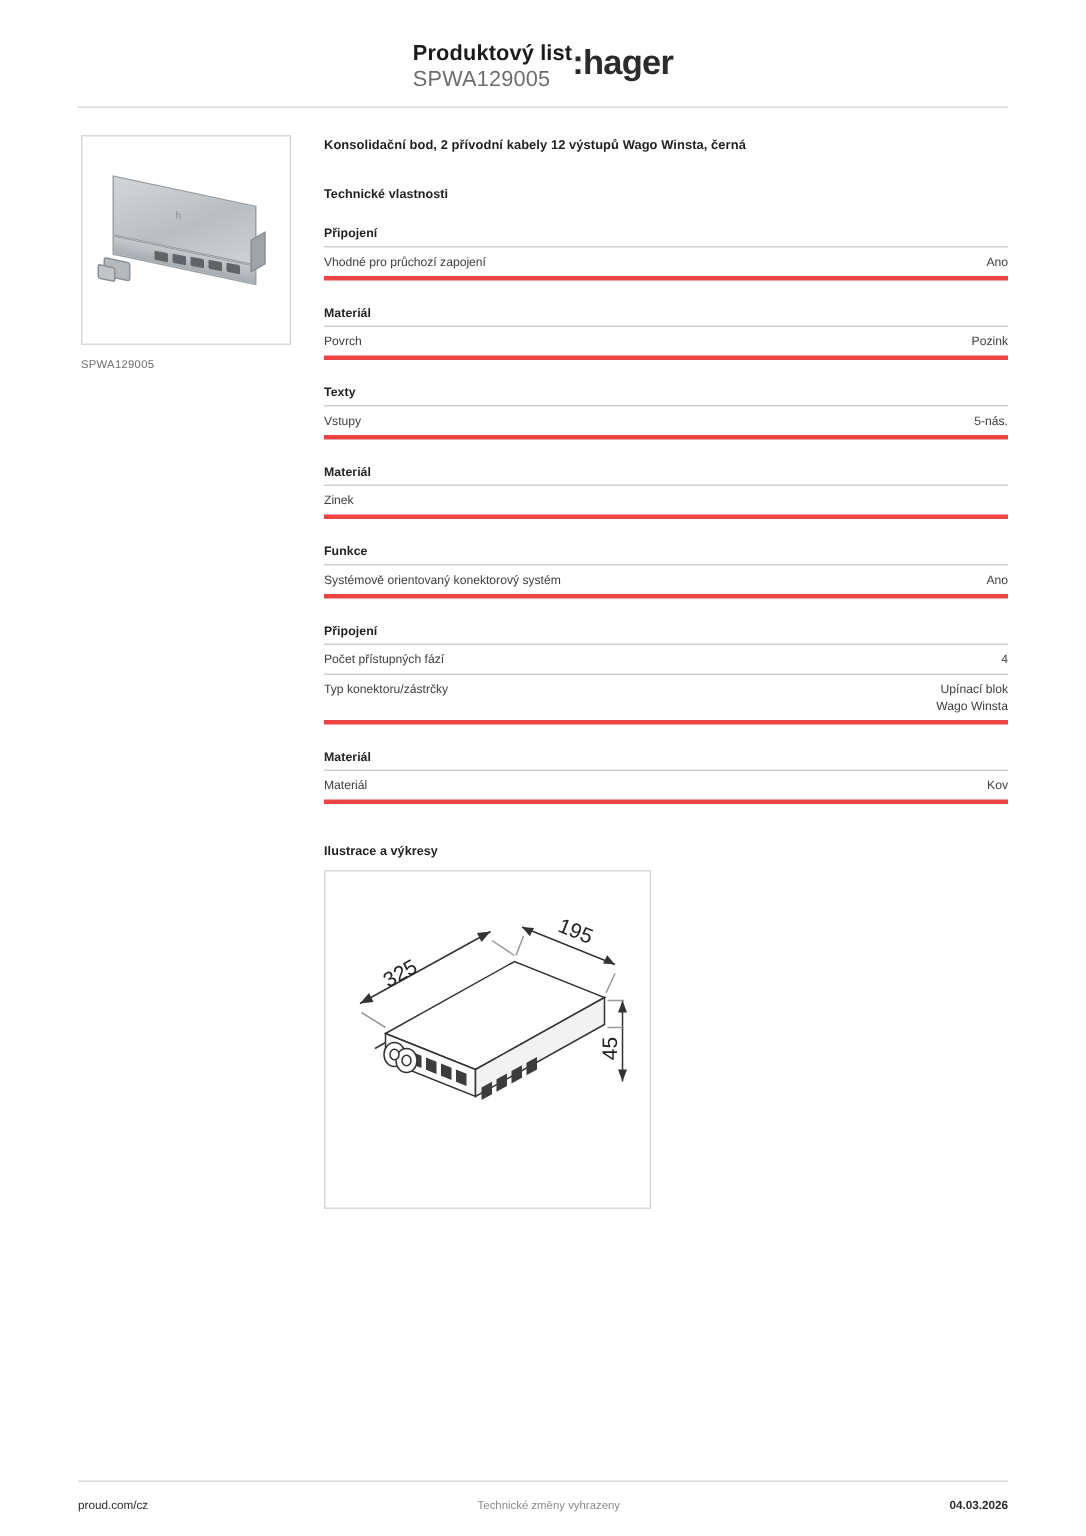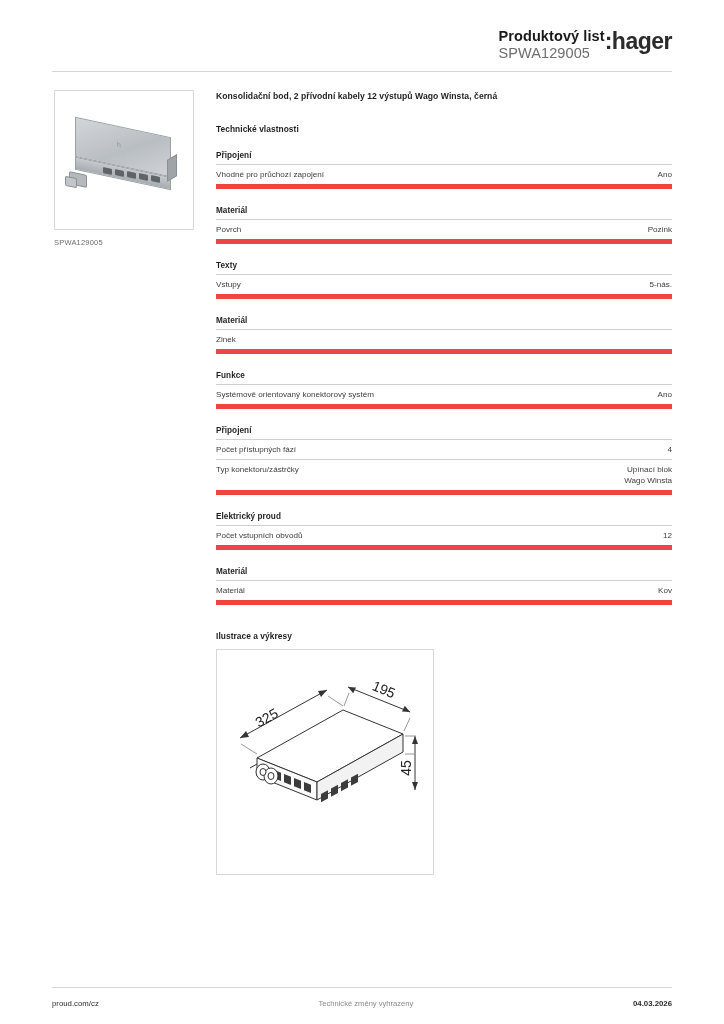--- a/index.html
+++ b/index.html
@@ -25,21 +25,21 @@
   
   .header {
     position: absolute;
     top: 0;
     left: 0;
     width: 724px;
     height: 72px;
     box-sizing: border-box;
     padding: 28px 52px 0 52px;
     display: flex;
-    justify-content: flex-end;
+    justify-content: center;
     align-items: flex-start;
   }
   .doc-title {
     font-size: 14.5px;
     font-weight: bold;
     line-height: 17px;
     color: #1a1a1a;
     letter-spacing: 0.1px;
   }
   .doc-subtitle {
@@ -205,21 +205,21 @@
     display: flex;
     justify-content: space-between;
     align-items: flex-start;
     border-top: 1px solid #cfcfcf;
     padding: 4px 0 4px 0;
     font-size: 8.1px;
     color: #3d3d3d;
     line-height: 11px;
   }
   .spec-row:last-child {
-    border-bottom: 5px solid #ef4444;
+    border-bottom: 3px solid #ef4444;
   }
   .spec-label {
     flex: 1 1 auto;
     padding-right: 12px;
   }
   .spec-value {
     flex: 0 0 auto;
     text-align: right;
     white-space: pre-line;
   }
@@ -357,27 +357,20 @@
         <div class="spec-label">Počet přístupných fází</div>
         <div class="spec-value">4</div>
       </div>
       <div class="spec-row">
         <div class="spec-label">Typ konektoru/zástrčky</div>
         <div class="spec-value">Upínací blok
 Wago Winsta</div>
       </div>
     </div>
 
-    <div class="group">
-      <div class="group-title">Elektrický proud</div>
-      <div class="spec-row">
-        <div class="spec-label">Počet vstupních obvodů</div>
-        <div class="spec-value">12</div>
-      </div>
-    </div>
 
     <div class="group">
       <div class="group-title">Materiál</div>
       <div class="spec-row">
         <div class="spec-label">Materiál</div>
         <div class="spec-value">Kov</div>
       </div>
     </div>
 
     <div class="drawing-heading">Ilustrace a výkresy</div>

